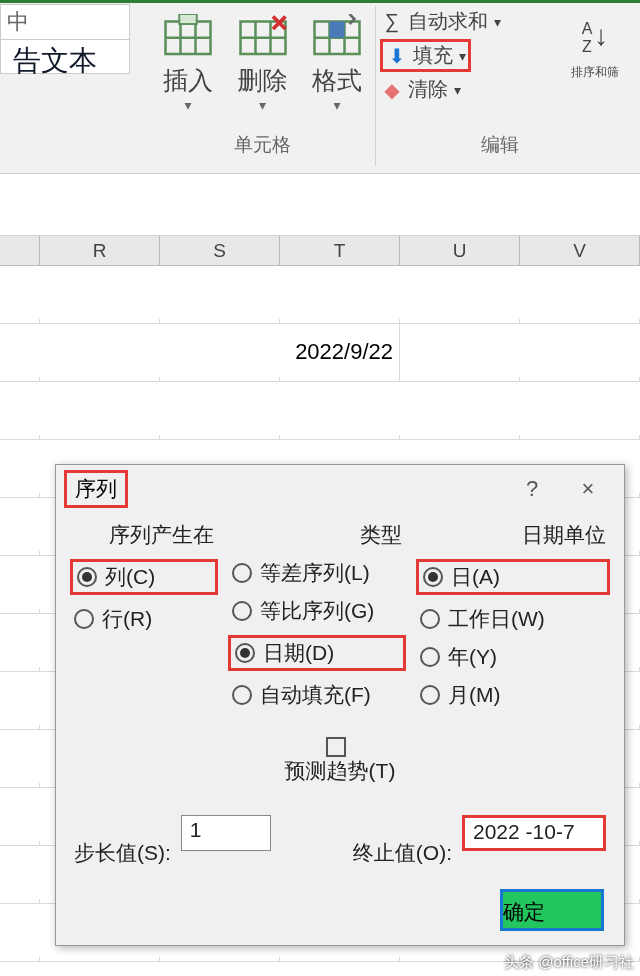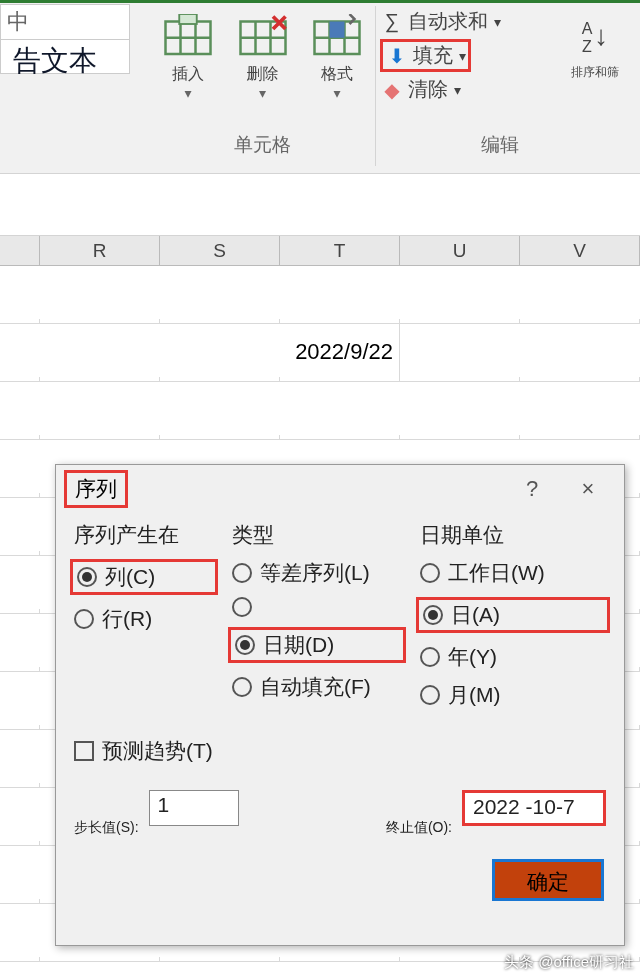--- a/index.html
+++ b/index.html
@@ -12,21 +12,21 @@
 .namebox-area .line1 { font-size: 22px; color: #666; padding: 2px 6px; border-bottom: 1px solid #ccc; }
 .namebox-area .line2 { font-size: 28px; color: #0f172a; padding: 2px 12px; }
 
 .ribbon-group { position: absolute; top: 6px; height: 160px; text-align: center; }
 .group-cells { left: 150px; width: 226px; border-right: 1px solid #d4d4d4; }
 .group-edit { left: 380px; width: 150px; }
 .group-sort { left: 550px; width: 90px; }
 
 .big-btn { display: inline-block; width: 70px; vertical-align: top; text-align: center; padding-top: 8px; }
 .big-btn .icon { width: 50px; height: 46px; margin: 0 auto; }
-.big-btn .label { font-size: 16px; color: #444; margin-top: 4px; }
+.big-btn .label { font-size: 25px; color: #444; margin-top: 4px; }
 .big-btn .chev { font-size: 14px; color: #666; }
 
 .group-label { font-size: 19px; color: #666; position: absolute; bottom: 8px; left: 0; right: 0; }
 
 .small-btn { display: flex; align-items: center; font-size: 20px; color: #444; padding: 2px 0; }
 .small-btn .ic { width: 24px; display: inline-block; text-align: center; margin-right: 4px; }
 .hl-red { border: 3px solid #e53935; padding: 0 2px; }
 
 .sort-icon { font-size: 36px; color: #444; }
 
@@ -41,39 +41,39 @@
 .rows .row .cell { flex: 0 0 120px; border-right: 1px solid #d9d9d9; border-bottom: 1px solid #d9d9d9; font-size: 22px; padding: 2px 6px; text-align: right; line-height: 54px; }
 
 
 .dialog { position: absolute; left: 55px; top: 464px; width: 570px; height: 482px; background: #f0f0f0; border: 1px solid #999; box-shadow: 2px 2px 8px rgba(0,0,0,0.3); }
 .dialog .titlebar { display: flex; align-items: center; height: 48px; padding: 0 8px; }
 .dialog .titlebar .title { font-size: 21px; border: 3px solid #e53935; padding: 2px 8px; }
 .dialog .titlebar .spacer { flex: 1; }
 .dialog .titlebar .tb-btn { width: 56px; text-align: center; font-size: 22px; color: #555; }
 
 .dialog-body { padding: 8px 18px; font-size: 21px; color: #222; }
-.sections { display: flex; gap: 18px; }
+.sections { display: flex; gap: 18px; text-align: right; }
 .section { flex: 1; }
 .section-title { margin-bottom: 10px; }
 .radio-row { display: flex; align-items: center; margin: 10px 0; }
 .radio-row .radio { width: 20px; height: 20px; border: 2px solid #555; border-radius: 50%; margin-right: 8px; position: relative; flex-shrink: 0; }
 .radio-row .radio.checked::after { content: ""; position: absolute; width: 10px; height: 10px; background: #333; border-radius: 50%; top: 3px; left: 3px; }
 .radio-row.hl { border: 3px solid #e53935; padding: 1px 4px; margin: 7px -4px; }
 
-.checkbox-row { display: flex; align-items: center; margin: 18px 0 14px; }
+.checkbox-row { display: flex; align-items: center; margin: 18px 0 14px; flex-direction: column; }
 .checkbox-row .cb { width: 20px; height: 20px; border: 2px solid #555; margin-right: 8px; }
 
 .inputs-row { display: flex; align-items: center; gap: 10px; }
-.inputs-row .lab { font-size: 14px; margin-top: 40px; }
+.inputs-row .lab { font-size: 21px; margin-top: 40px; }
 .inputs-row .inp { border: 1px solid #888; background: #fff; height: 36px; padding: 2px 8px; font-size: 21px; }
 .inp.short { width: 90px; }
 .inp.long { width: 144px; border: 3px solid #e53935; }
 
 .dialog-buttons { display: flex; justify-content: flex-end; gap: 18px; padding: 14px 20px; }
-.dlg-btn { width: 112px; height: 42px; border: 1px solid #888; background: #c2410c; font-size: 21px; text-align: center; line-height: 40px; }
+.dlg-btn { width: 104px; height: 42px; border: 1px solid #888; background: #22c55e; font-size: 21px; line-height: 40px; }
 .dlg-btn.primary { border: 3px solid #1976d2; }
 
 .watermark { position: absolute; bottom: 4px; right: 6px; font-size: 15px; color: #fff; text-shadow: 0 0 3px #000; }
 
 
 svg { display: block; }
 </style>
 </head>
 <body>
 
@@ -291,39 +291,40 @@
           </div>
       </div>
       <div class="section" style="flex:0 0 170px">
         <div class="section-title">类型</div>
         <div class="radio-row">
             <span class="radio"></span>
             <span>等差序列(L)</span>
           </div>
         <div class="radio-row">
             <span class="radio"></span>
+            <span>等比序列(G)</span>
           </div>
         <div class="radio-row hl">
             <span class="radio checked"></span>
             <span>日期(D)</span>
           </div>
         <div class="radio-row">
             <span class="radio"></span>
             <span>自动填充(F)</span>
           </div>
       </div>
       <div class="section">
         <div class="section-title">日期单位</div>
-        <div class="radio-row">
-            <span class="radio"></span>
-            <span>工作日(W)</span>
-          </div>
         <div class="radio-row hl">
             <span class="radio checked"></span>
             <span>日(A)</span>
+          </div>
+        <div class="radio-row">
+            <span class="radio"></span>
+            <span>工作日(W)</span>
           </div>
         <div class="radio-row">
             <span class="radio"></span>
             <span>年(Y)</span>
           </div>
         <div class="radio-row">
             <span class="radio"></span>
             <span>月(M)</span>
           </div>
       </div>

